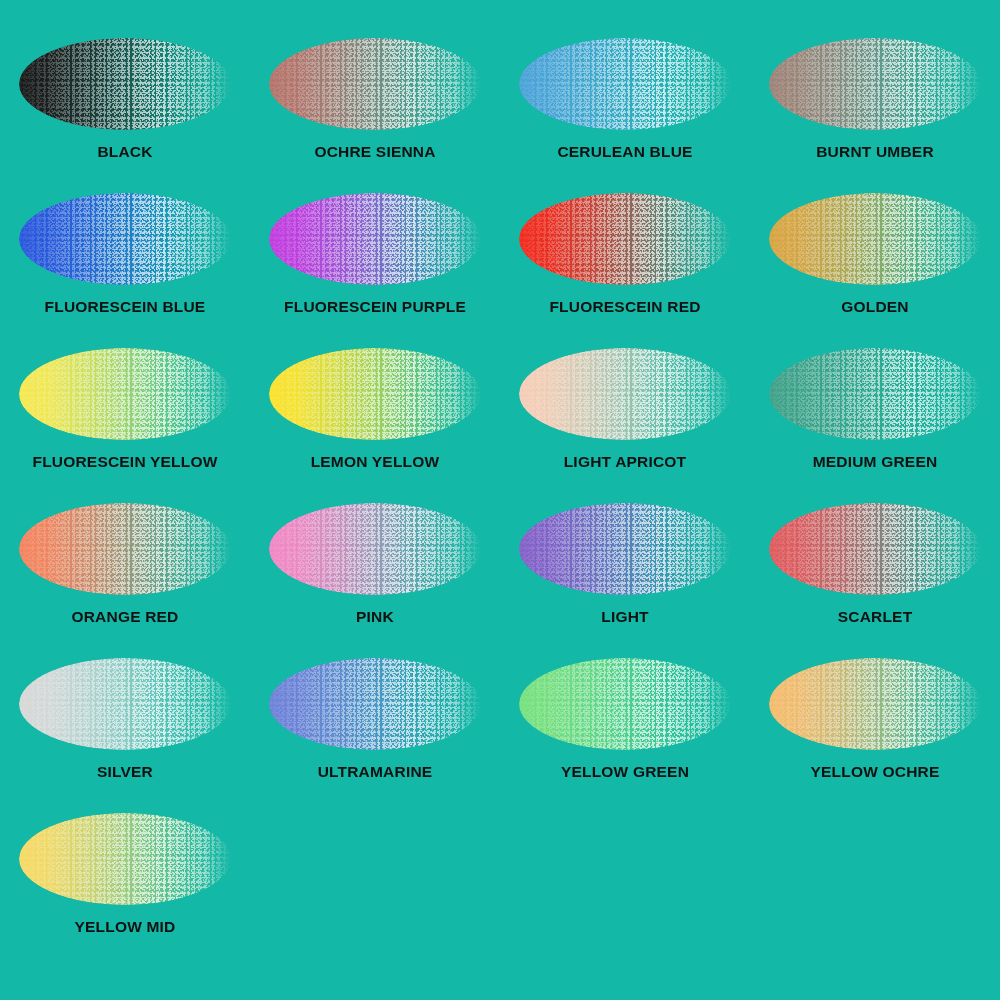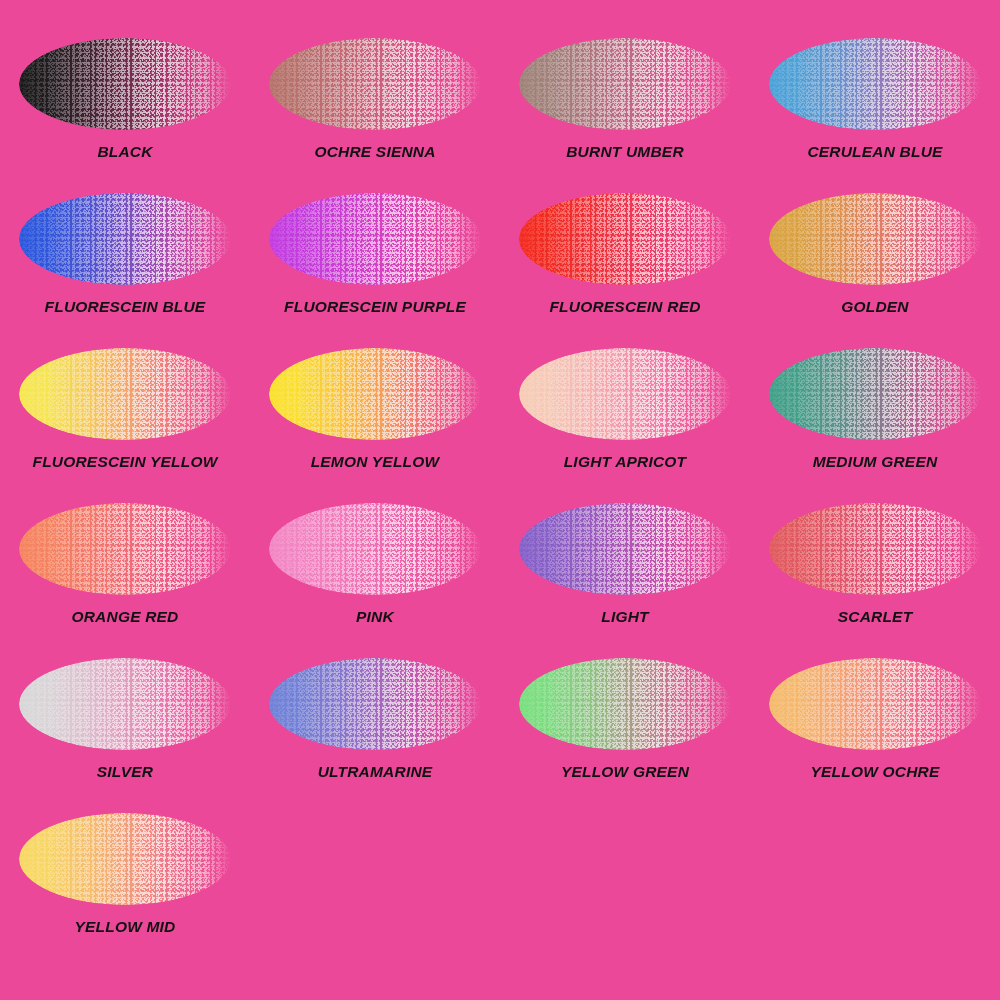--- a/index.html
+++ b/index.html
@@ -12,23 +12,22 @@
     width: 1000px;
     height: 1000px;
     font-family: "Liberation Sans", sans-serif;
     -webkit-font-smoothing: antialiased;
   }
 
   #swatch-sheet {
     position: relative;
     width: 1000px;
     height: 1000px;
-    background: #ec4899;
+    background: #14b8a6;
     overflow: hidden;
-    font-style: italic;
   }
 
   .swatch-grid {
     position: absolute;
     left: 0;
     top: 0;
     width: 1000px;
     height: 1000px;
     display: grid;
     grid-template-columns: repeat(4, 250px);
@@ -198,33 +197,33 @@
       <div class="swatch-cell">
         <div class="swatch-blob">
           <div class="blob-layer blob-color" style="background-color: rgb(181, 115, 106);"></div>
           <div class="blob-layer blob-grain"></div>
           <div class="blob-layer blob-pepper"></div>
         </div>
         <div class="swatch-label">OCHRE SIENNA</div>
       </div>
       <div class="swatch-cell">
         <div class="swatch-blob">
+          <div class="blob-layer blob-color" style="background-color: rgb(75, 163, 216);"></div>
+          <div class="blob-layer blob-grain"></div>
+          <div class="blob-layer blob-pepper"></div>
+        </div>
+        <div class="swatch-label">CERULEAN BLUE</div>
+      </div>
+      <div class="swatch-cell">
+        <div class="swatch-blob">
           <div class="blob-layer blob-color" style="background-color: rgb(158, 131, 120);"></div>
           <div class="blob-layer blob-grain"></div>
           <div class="blob-layer blob-pepper"></div>
         </div>
         <div class="swatch-label">BURNT UMBER</div>
-      </div>
-      <div class="swatch-cell">
-        <div class="swatch-blob">
-          <div class="blob-layer blob-color" style="background-color: rgb(75, 163, 216);"></div>
-          <div class="blob-layer blob-grain"></div>
-          <div class="blob-layer blob-pepper"></div>
-        </div>
-        <div class="swatch-label">CERULEAN BLUE</div>
       </div>
       <div class="swatch-cell">
         <div class="swatch-blob">
           <div class="blob-layer blob-color" style="background-color: rgb(42, 87, 221);"></div>
           <div class="blob-layer blob-grain"></div>
           <div class="blob-layer blob-pepper"></div>
         </div>
         <div class="swatch-label">FLUORESCEIN BLUE</div>
       </div>
       <div class="swatch-cell">

